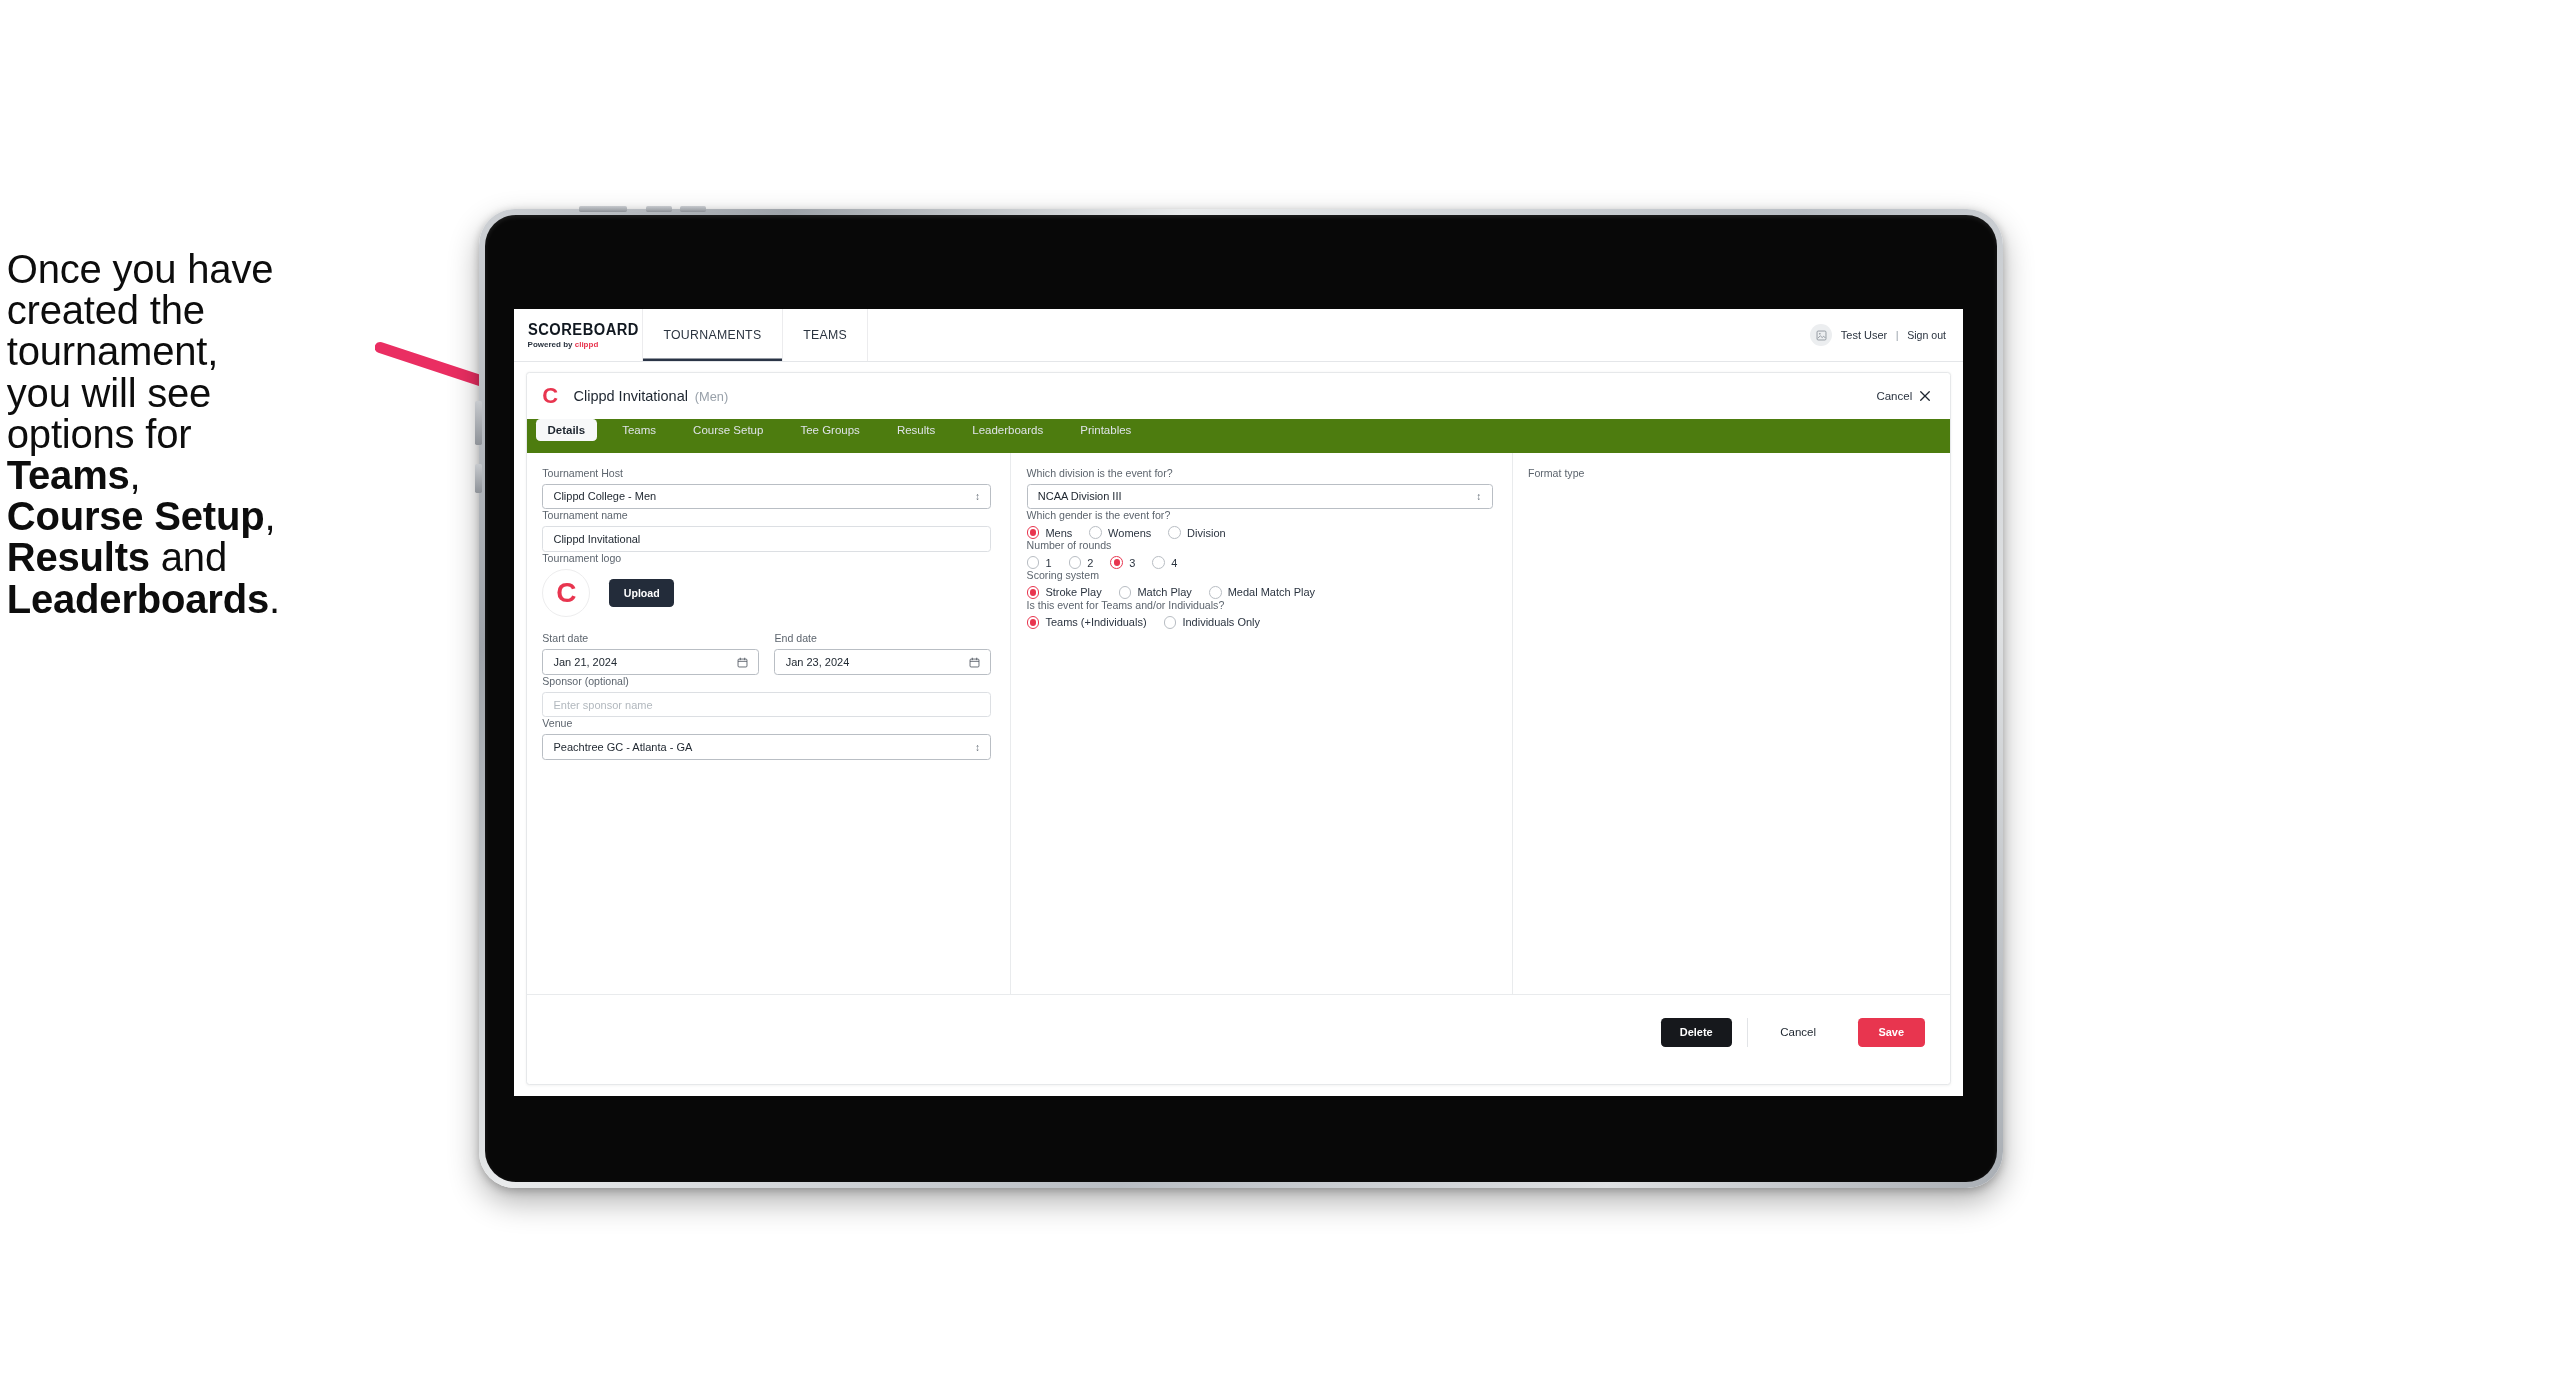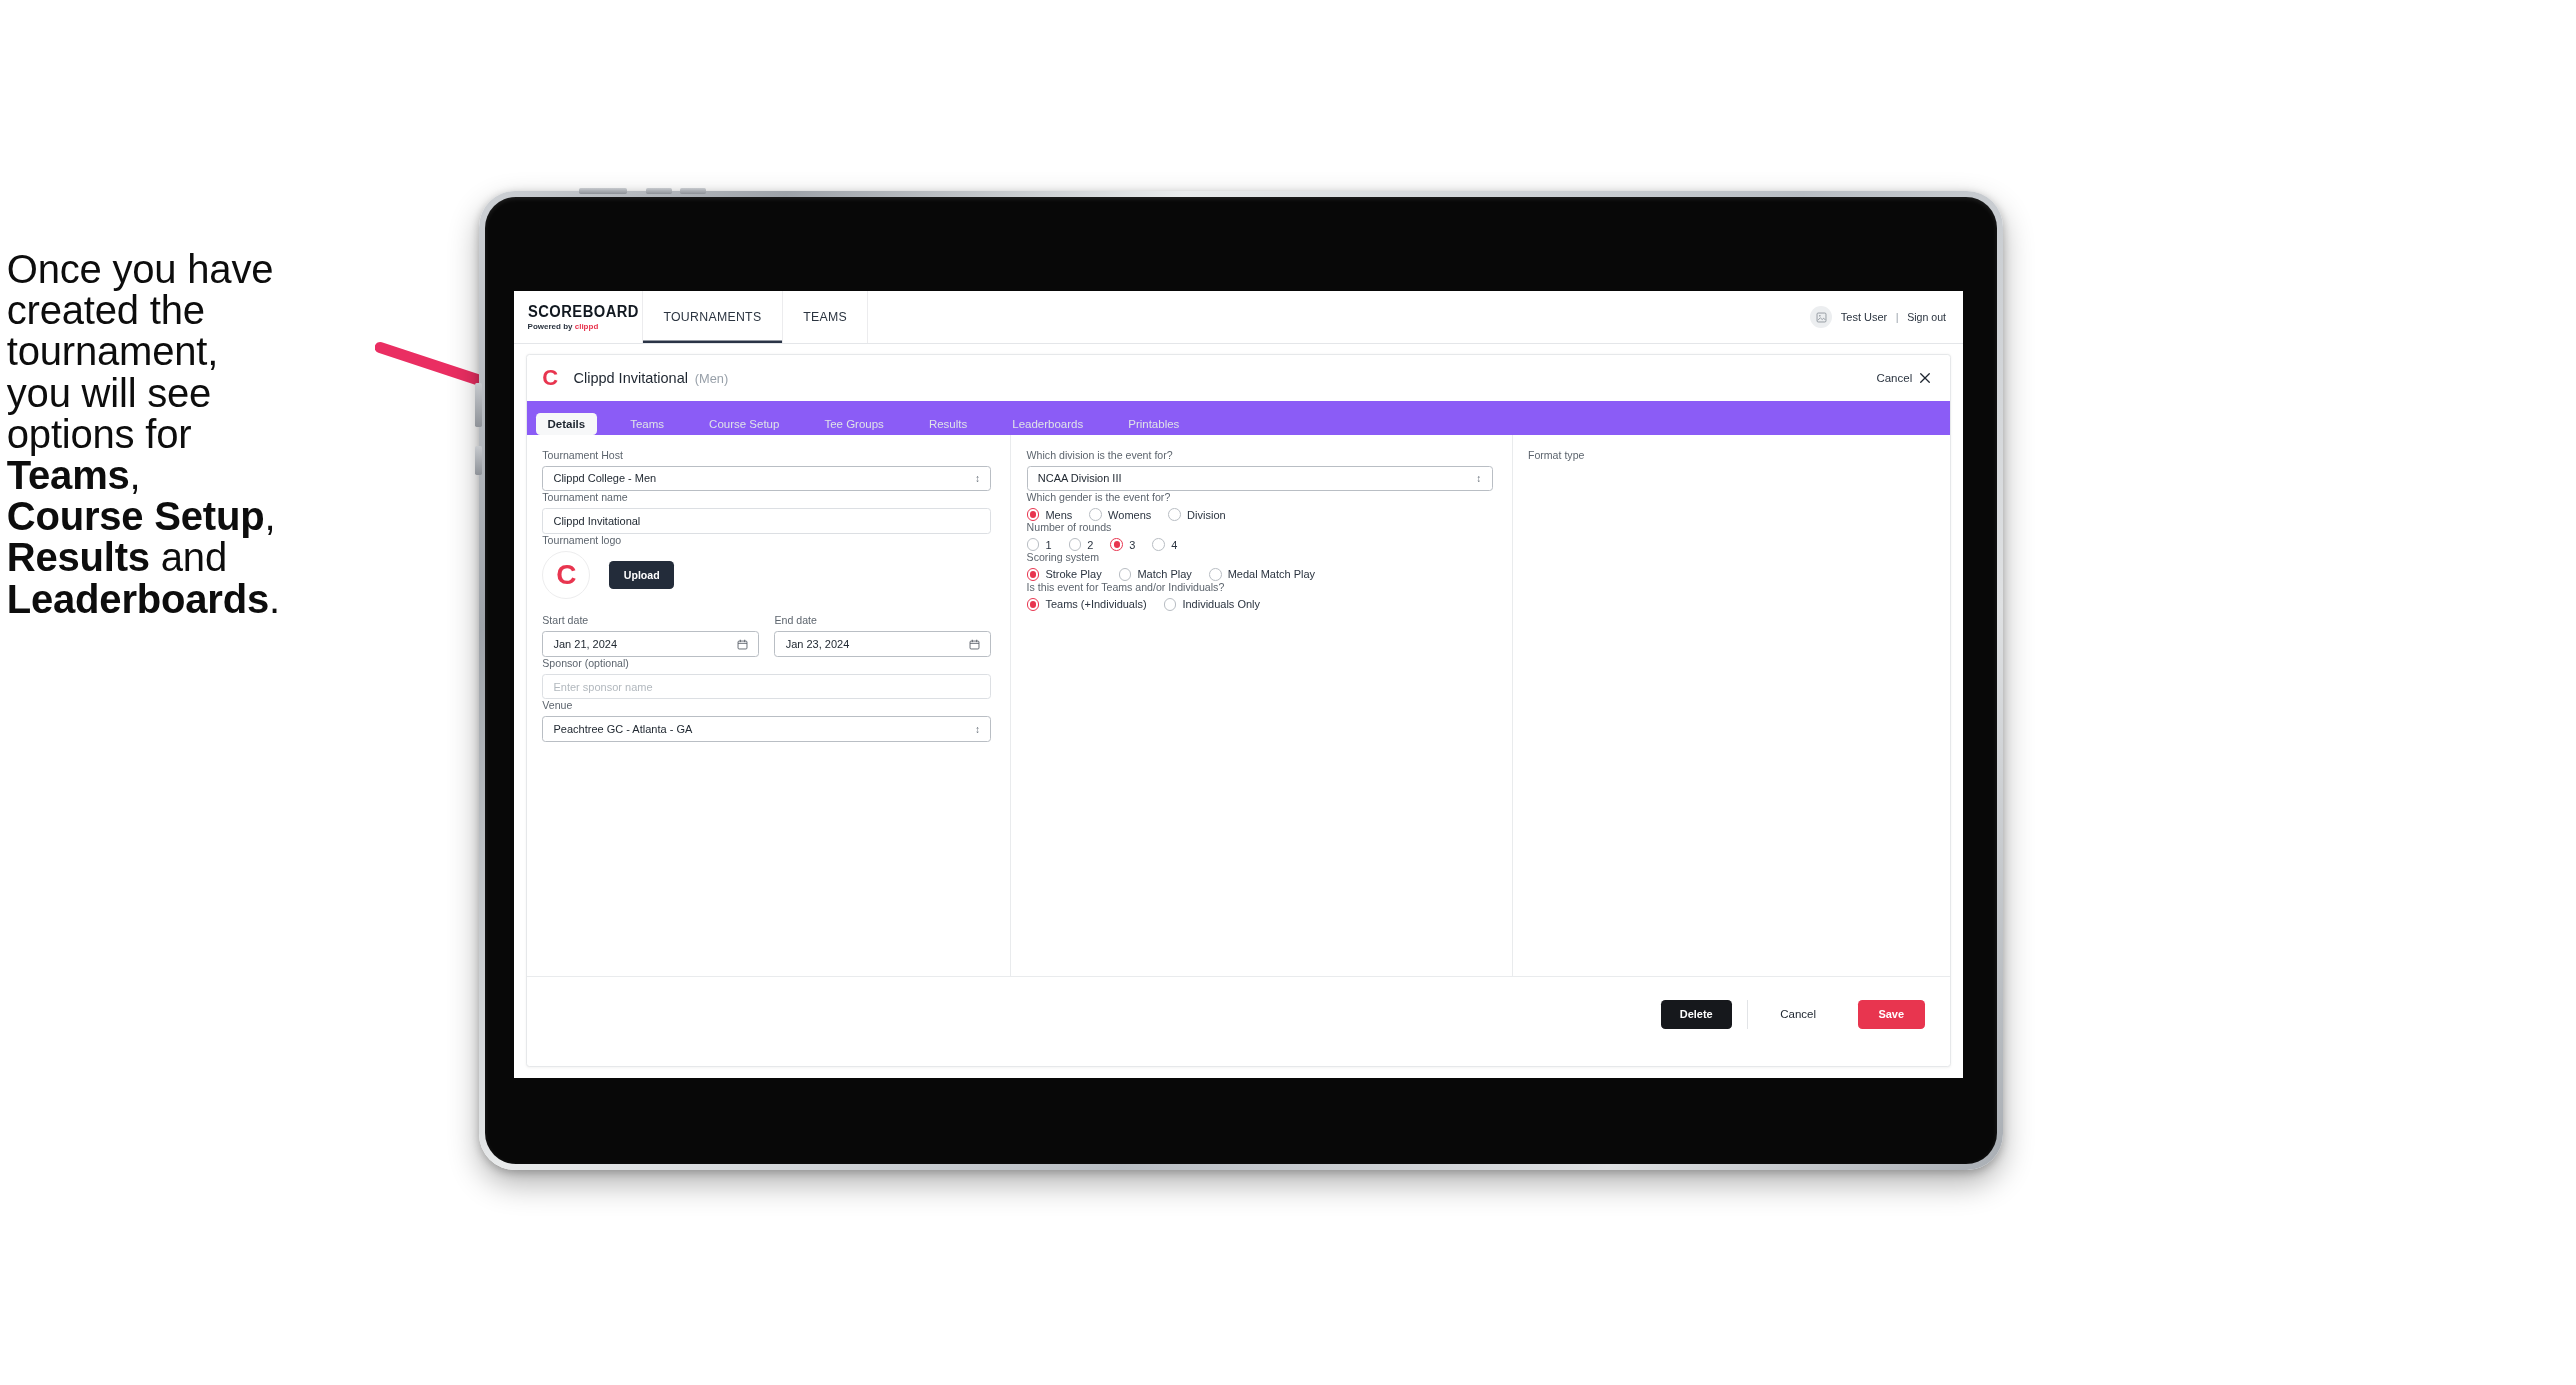--- a/index.html
+++ b/index.html
@@ -22,21 +22,21 @@
     letter-spacing: -0.2px;
   }
   .caption .b { font-weight: 700; }
 
   
   .arrow { position: absolute; left: 375px; top: 332px; width: 306px; height: 145px; }
 
   
   .tablet {
     position: absolute;
-    left: 479px; top: 191px;
+    left: 479px; top: 209px;
     width: 1524px; height: 979px;
     border-radius: 36px;
     background: linear-gradient(125deg,#cfd2d6 0%, #9ea3a9 14%, #e9ebec 32%, #b9bec4 60%, #dfe1e3 82%, #a9aeb4 100%);
     padding: 6px;
     box-shadow: 0 13.6px 31px rgba(0,0,0,.30), 0 2.6px 8.5px rgba(0,0,0,.22);
   }
   .tablet-inner {
     width: 100%; height: 100%;
     border-radius: 31px;
     background: #080808;
@@ -121,22 +121,22 @@
   }
   .page-title { font-size: 14.5px; color: #1d252f; }
   .page-title-sub { font-size: 12.8px; color: #98a0a9; margin-left: 6.8px; }
   .cancel-x {
     margin-left: auto; display: flex; align-items: center; gap: 6.8px;
     font-size: 11.5px; color: #2b3440; cursor: pointer;
   }
 
   
   .tabbar {
-    height: 34px; background: #8b5cf6;
-    display: flex; align-items: flex-end; padding: 0 8.5px; gap: 21px;
+    height: 34px; background: #4d7c0f;
+    display: flex; align-items: flex-start; padding: 0 8.5px; gap: 13px;
   }
   .tab {
     font-size: 11.5px; color: #dfe3e8; padding: 5.1px 12px;
     border-radius: 4.3px; cursor: pointer; white-space: nowrap;
   }
   .tab.active { background: #f7f8f9; color: #1d252f; font-weight: 700; }
 
   
   .form-area {
     display: flex; height: 541px; background: #fff;

